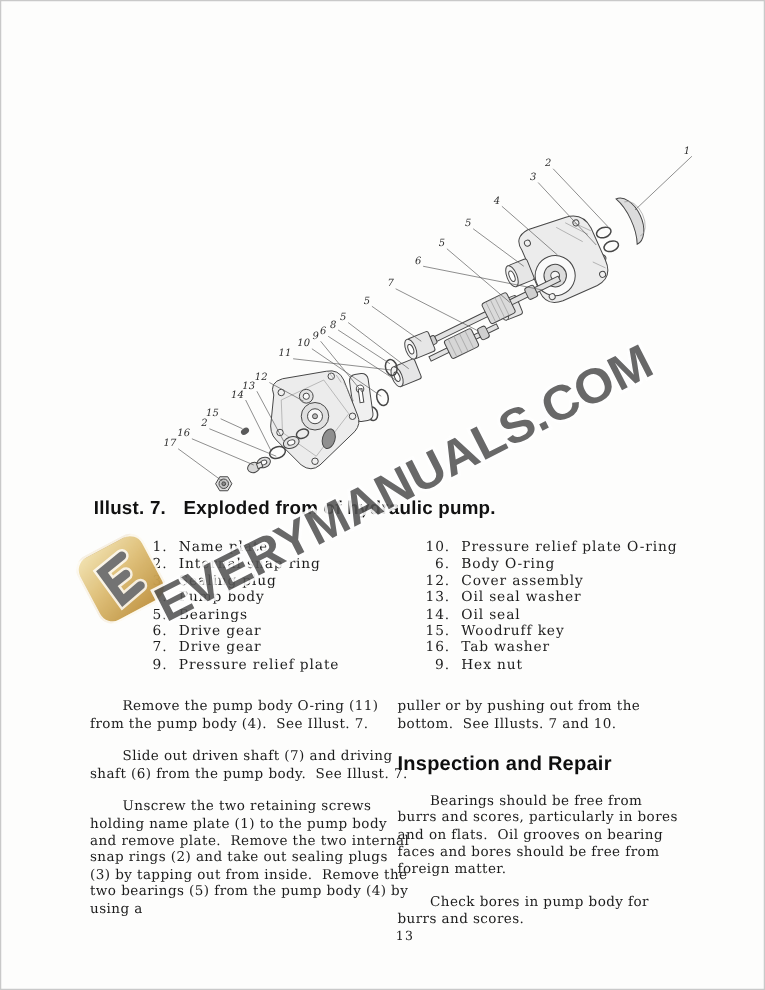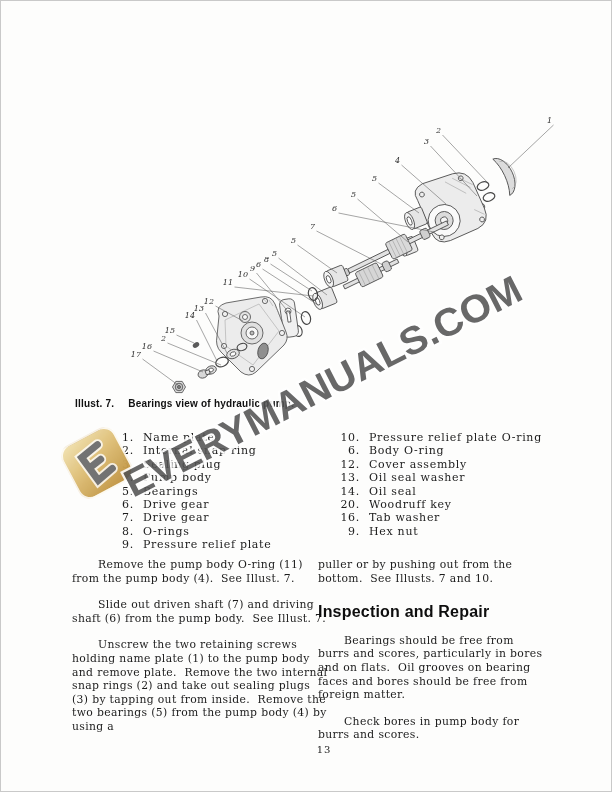--- a/index.html
+++ b/index.html
@@ -12,21 +12,21 @@
   
   .diagram-svg{position:absolute;left:60px;top:95px;}
   .part{stroke:#474747;stroke-width:.8;}
   .pfill{fill:#ececec;}
   .leader{stroke:#5c5c5c;stroke-width:.55;}
   .callout{font-family:"DejaVu Serif",serif;font-style:italic;font-size:8px;fill:#2d2d2d;text-anchor:end;}
   .hatch{stroke:#9a9a9a;stroke-width:.5;}
   .ring{fill:none;stroke:#474747;stroke-width:1.2;}
   
   .caption{position:absolute;left:75px;top:398px;font-family:"Liberation Sans",sans-serif;
-    font-weight:bold;font-size:10px;letter-spacing:.2px;color:#111;display:flex;gap:14px;}
+    font-weight:bold;font-size:15px;letter-spacing:.2px;color:#111;display:flex;gap:14px;}
   
   .parts-list{position:absolute;top:427px;left:0;width:612px;font-size:11px;letter-spacing:.7px;}
   .plcol{position:absolute;top:4px;}
   .plcol.left{left:112px;width:218px;}
   .plcol.right{left:338px;width:224px;}
   .prow{line-height:13.4px;white-space:nowrap;}
   .pnum{display:inline-block;min-width:22px;text-align:right;margin-right:9px;}
   
   .bodycol{position:absolute;top:558px;font-size:10.8px;line-height:13.6px;letter-spacing:.35px;}
   .bodycol.left{left:72px;width:256px;}
@@ -221,42 +221,41 @@
         <text x="166" y="341" class="callout">2</text>
         <line x1="153.5" y1="351" x2="203" y2="372" class="leader"></line>
         <text x="152" y="349" class="callout">16</text>
         <line x1="142.5" y1="359" x2="178" y2="385" class="leader"></line>
         <text x="141" y="357" class="callout">17</text>
       </g>
   </svg>
 
   <div class="caption">
     <span>Illust. 7.</span>
-    <span>Bearings view of hydraulic pump.</span>
+    <span>Exploded from of hydraulic pump.</span>
   </div>
 
   <div class="parts-list">
     <div class="plcol left" id="parts-left">
         <div class="prow"><span class="pnum">1.</span><span>Name plate</span></div>
         <div class="prow"><span class="pnum">2.</span><span>Internal snap ring</span></div>
         <div class="prow"><span class="pnum">3.</span><span>Sealing plug</span></div>
         <div class="prow"><span class="pnum">4.</span><span>Pump body</span></div>
         <div class="prow"><span class="pnum">5.</span><span>Bearings</span></div>
         <div class="prow"><span class="pnum">6.</span><span>Drive gear</span></div>
         <div class="prow"><span class="pnum">7.</span><span>Drive gear</span></div>
-        <div class="prow"><span class="pnum">8.</span><span>O-rings</span></div>
         <div class="prow"><span class="pnum">9.</span><span>Pressure relief plate</span></div>
       </div>
     <div class="plcol right" id="parts-right">
         <div class="prow"><span class="pnum">10.</span><span>Pressure relief plate O-ring</span></div>
         <div class="prow"><span class="pnum">6.</span><span>Body O-ring</span></div>
         <div class="prow"><span class="pnum">12.</span><span>Cover assembly</span></div>
         <div class="prow"><span class="pnum">13.</span><span>Oil seal washer</span></div>
         <div class="prow"><span class="pnum">14.</span><span>Oil seal</span></div>
-        <div class="prow"><span class="pnum">20.</span><span>Woodruff key</span></div>
+        <div class="prow"><span class="pnum">15.</span><span>Woodruff key</span></div>
         <div class="prow"><span class="pnum">16.</span><span>Tab washer</span></div>
         <div class="prow"><span class="pnum">9.</span><span>Hex nut</span></div>
       </div>
   </div>
 
   <div class="bodycol left" id="col-left">
       <p>Remove the pump body O-ring (11) from the pump body (4).  See Illust. 7.</p>
       <p>Slide out driven shaft (7) and driving shaft (6) from the pump body.  See Illust. 7.</p>
       <p>Unscrew the two retaining screws holding name plate (1) to the pump body and remove plate.  Remove the two internal snap rings (2) and take out sealing plugs (3) by tapping out from inside.  Remove the two bearings (5) from the pump body (4) by using a</p>
     </div>

